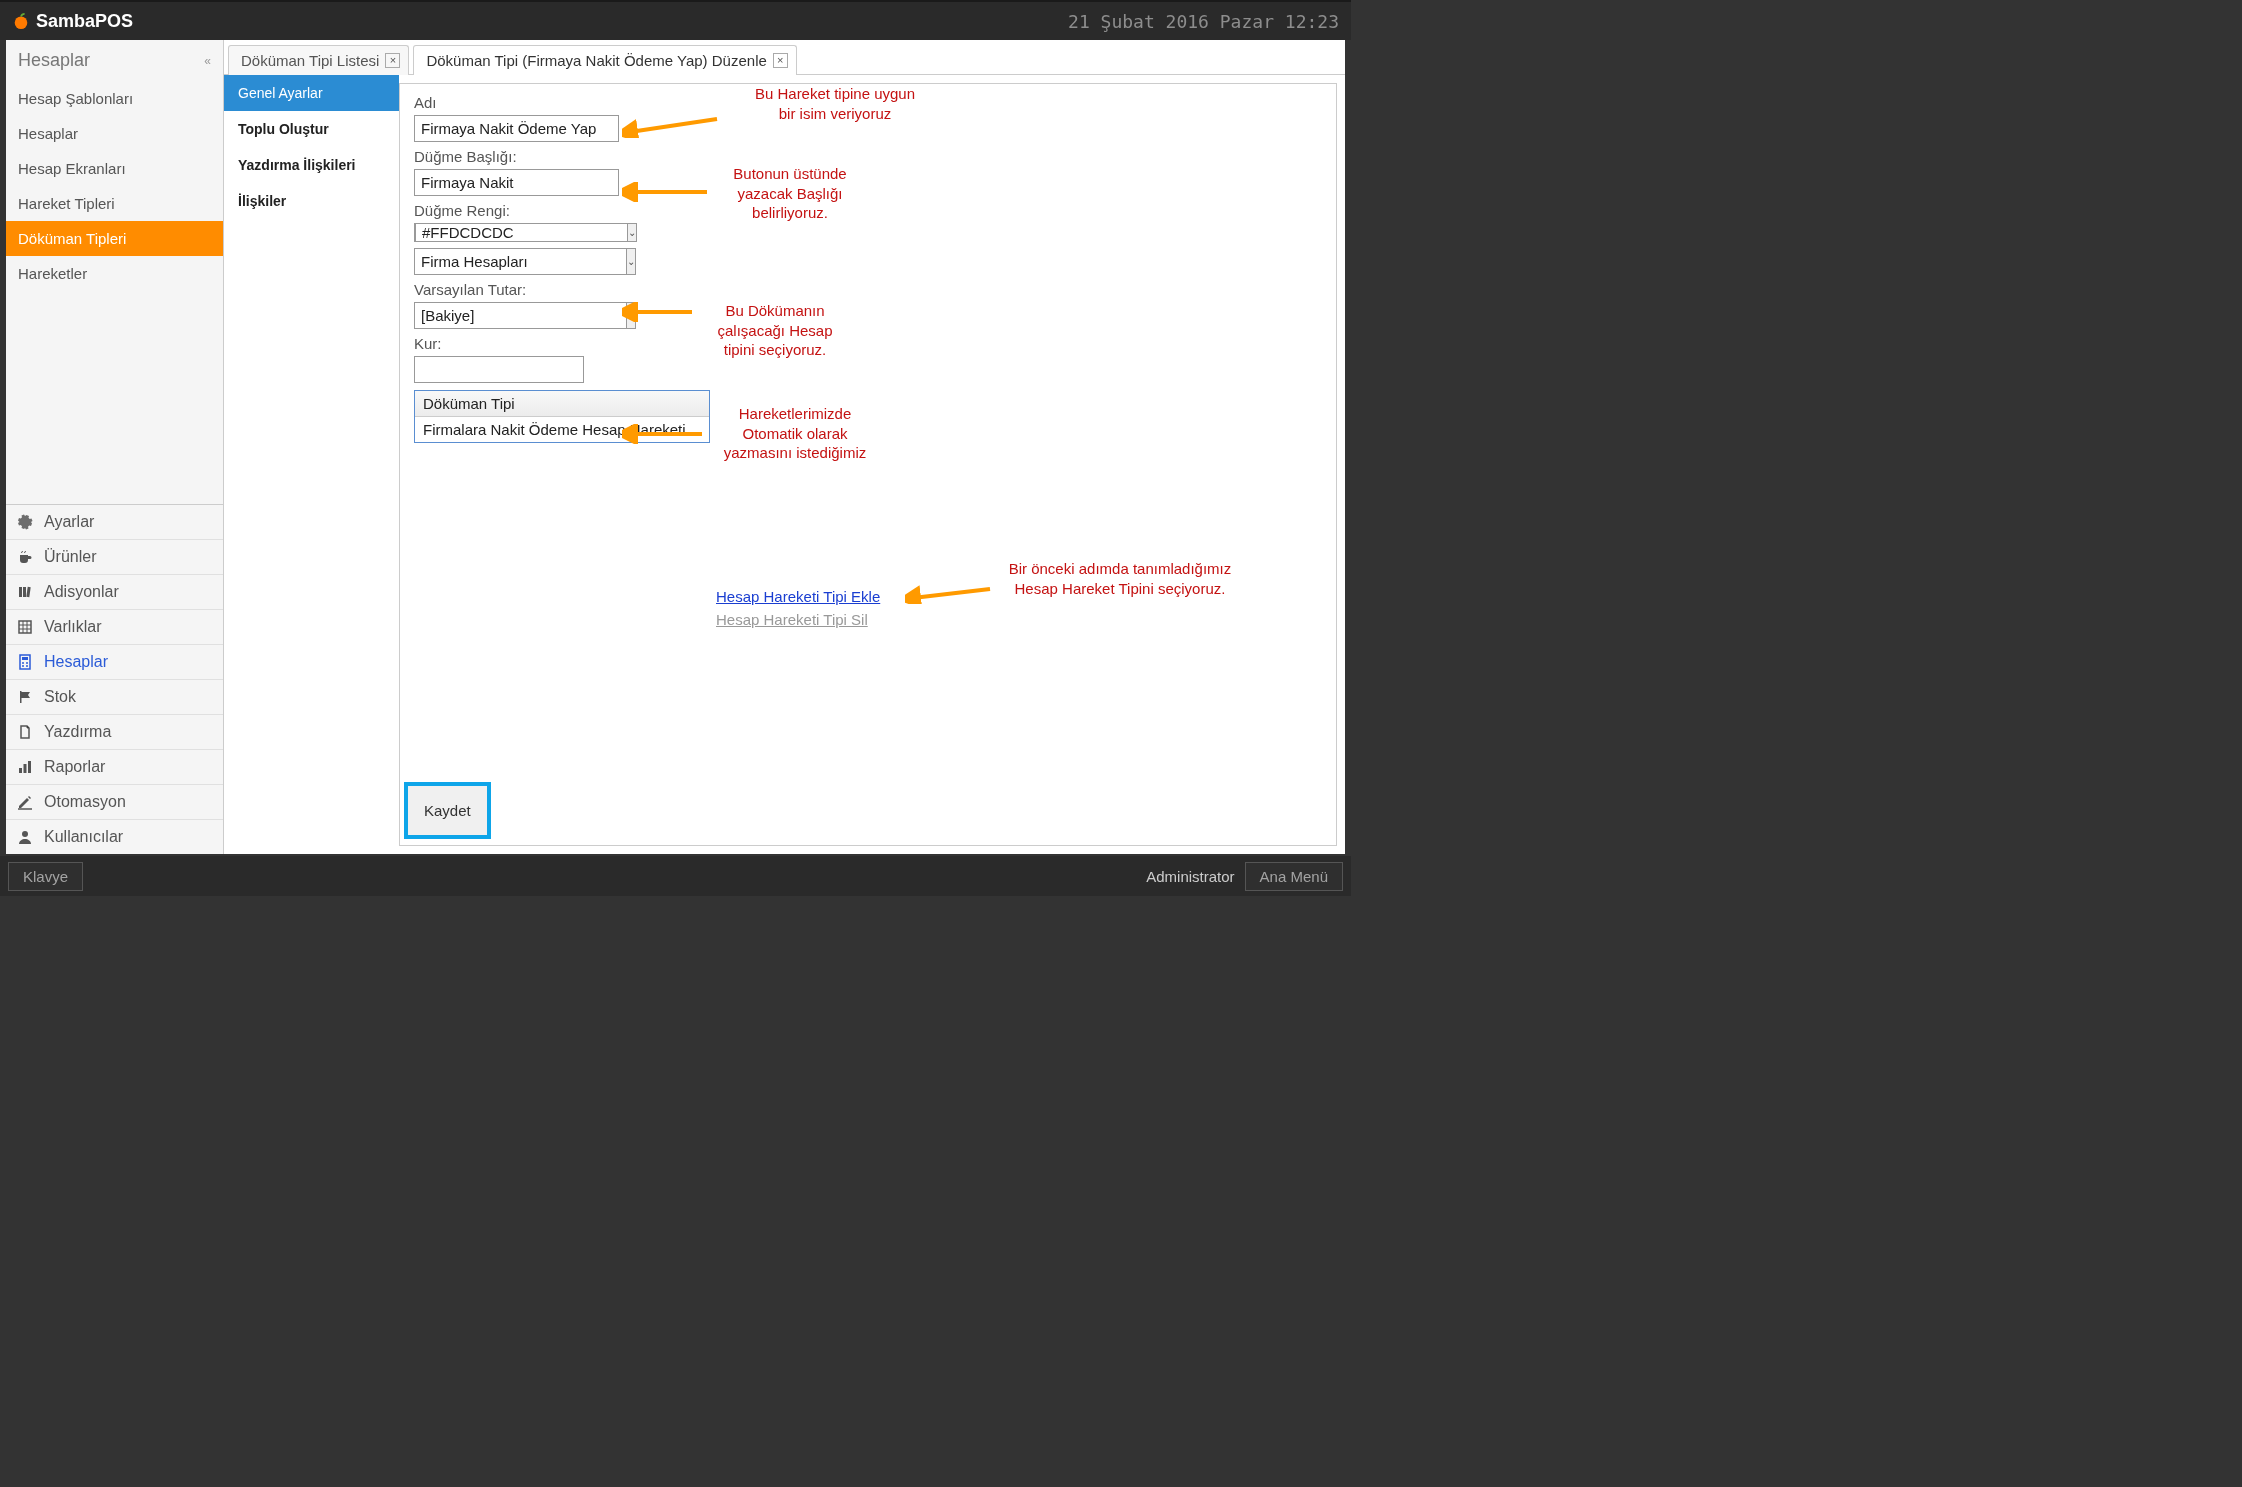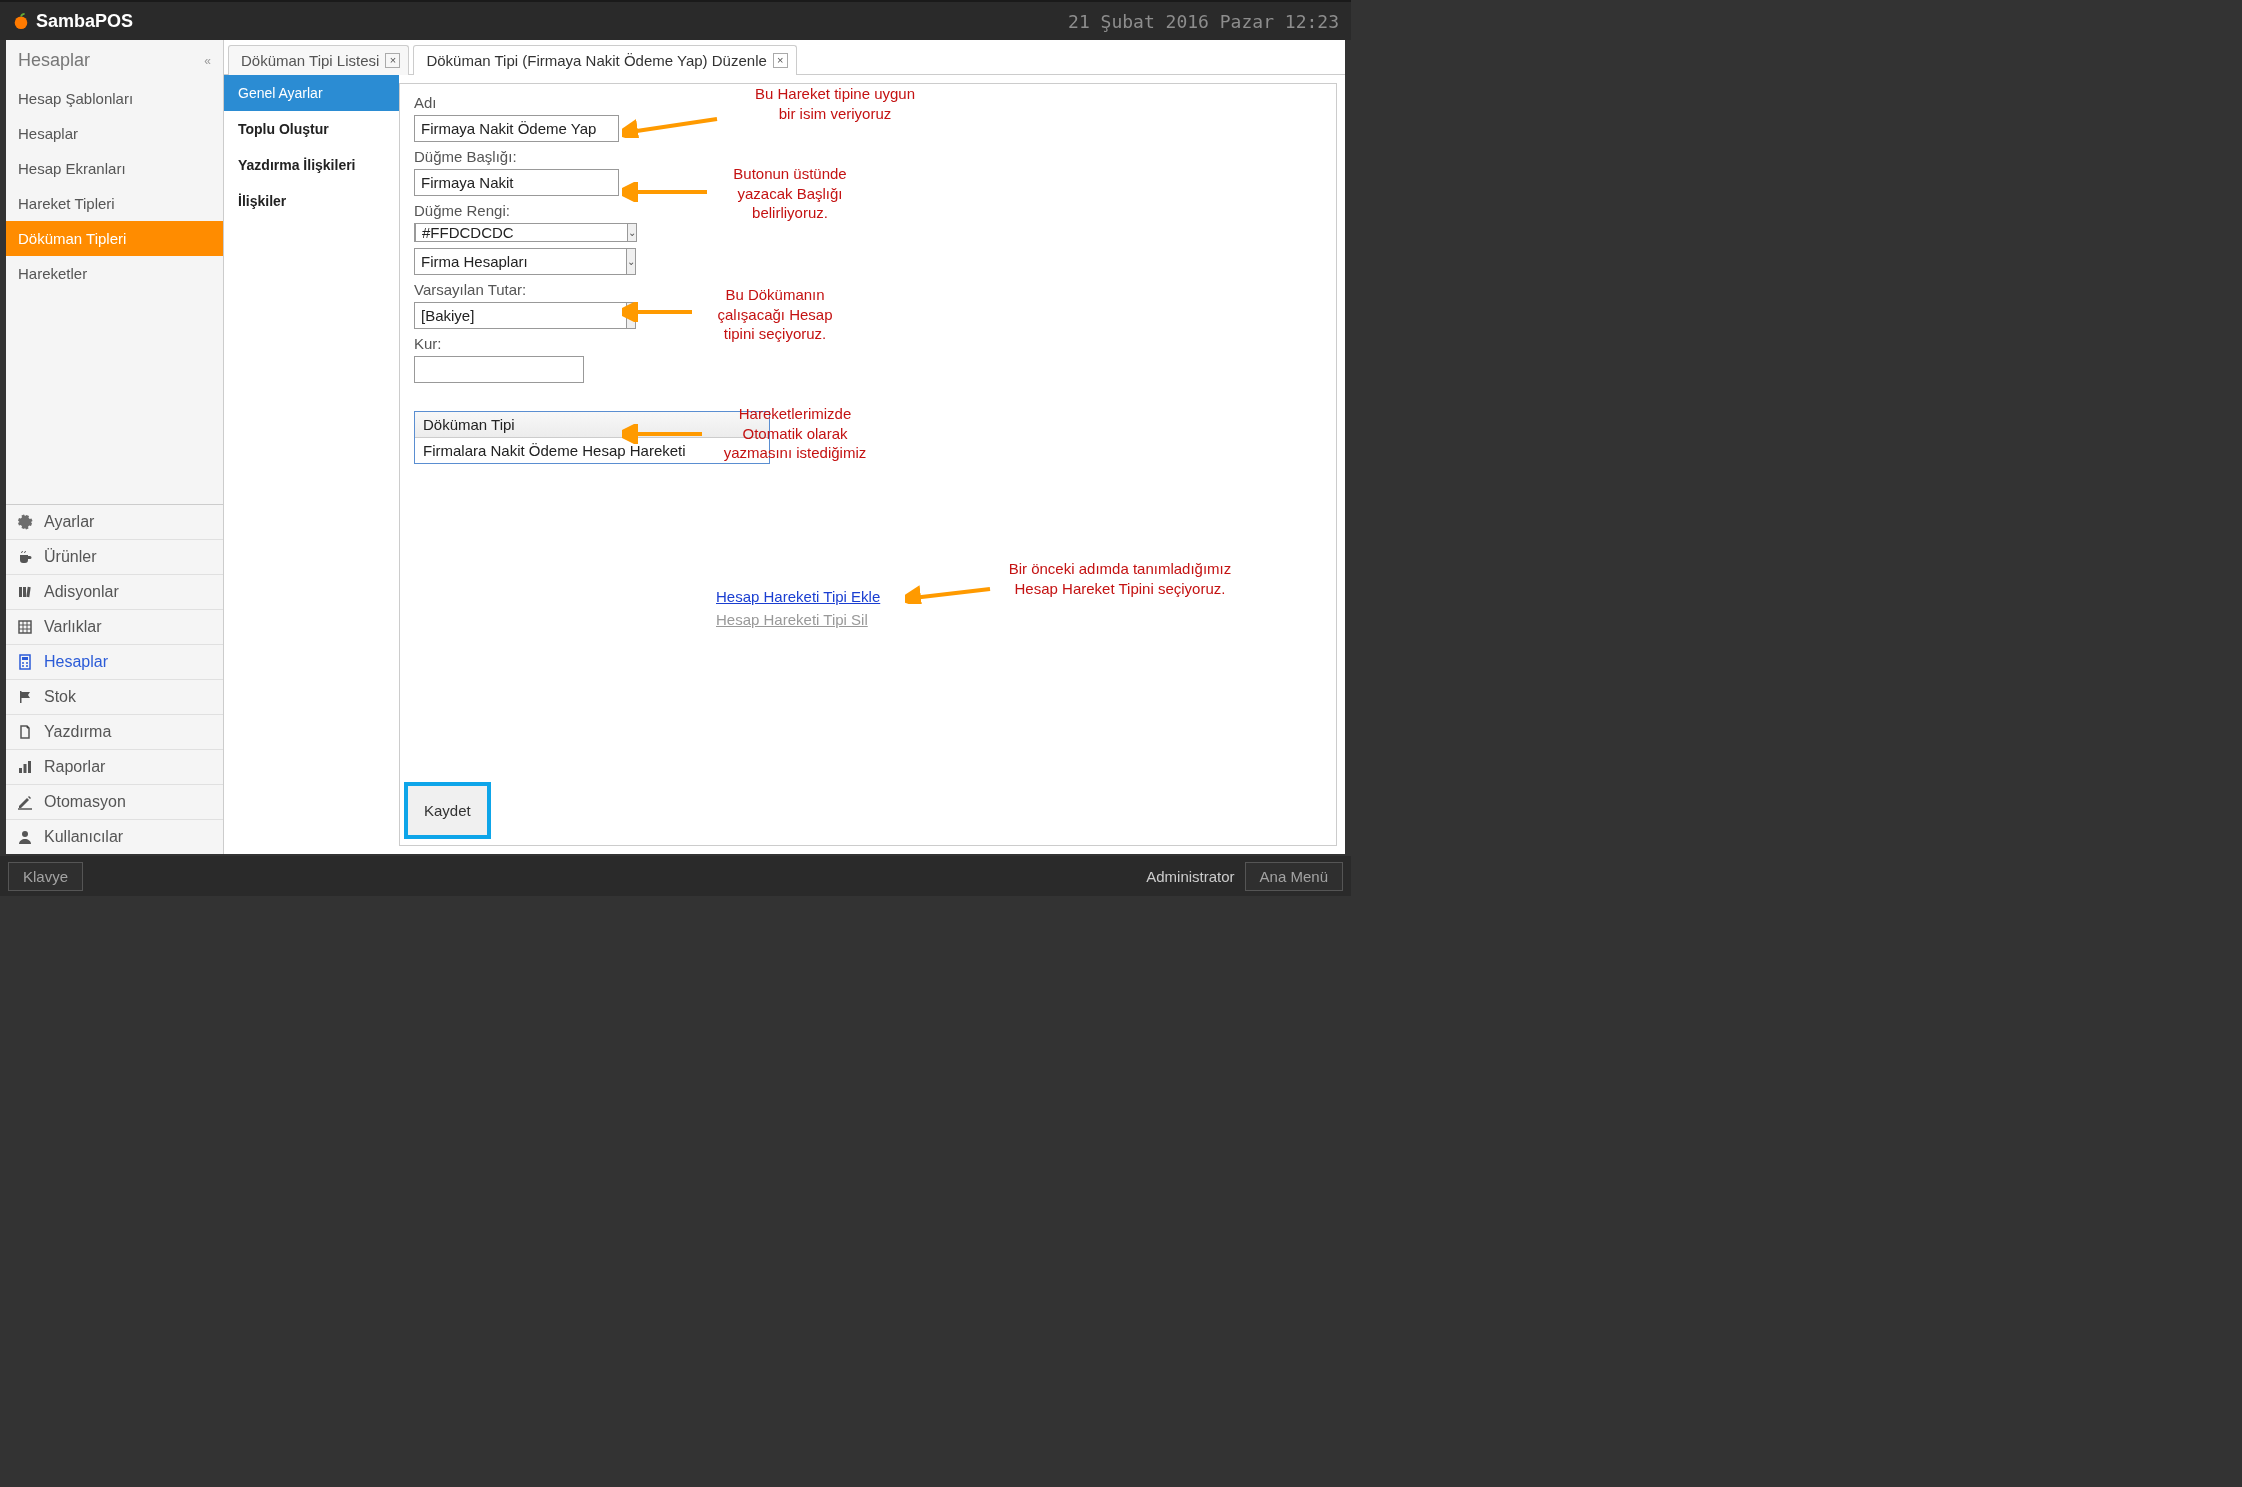--- a/index.html
+++ b/index.html
@@ -53,21 +53,21 @@
   .form-label { font-size: 15px; color: #555; margin-bottom: 4px; display: block; }
   .text-input { border: 1px solid #999; padding: 4px 6px; font-size: 15px; width: 205px; background: #fff; color: #222; }
   .combo-wrap { display: flex; width: 205px; }
   .combo-input { border: 1px solid #999; padding: 4px 6px; font-size: 15px; flex: 1; background: #fff; color: #222; }
   .combo-btn { width: 22px; border: 1px solid #999; border-left: none; background: #f0f0f0; display: flex; align-items: center; justify-content: center; cursor: pointer; font-size: 10px; color: #555; }
   .color-input-wrap { display: flex; width: 205px; align-items: stretch; }
   .color-swatch { width: 20px; border: 1px solid #999; border-right: none; background: #dcdcdc; }
   .color-text { border: 1px solid #999; padding: 0 6px; font-size: 15px; flex: 1; background: #fff; color: #222; }
   .color-btn { width: 22px; border: 1px solid #999; border-left: none; background: #f0f0f0; display: flex; align-items: center; justify-content: center; cursor: pointer; font-size: 10px; color: #555; }
 
-  .list-box { border: 1px solid #5a8ed1; width: 356px; margin-top: 28px; }
+  .list-box { border: 1px solid #5a8ed1; width: 296px; margin-top: 7px; }
   .list-header { background: linear-gradient(#f8f8f8, #ececec); border-bottom: 1px solid #ccc; padding: 4px 8px; font-size: 15px; color: #222; }
   .list-row { padding: 4px 8px; font-size: 15px; color: #222; }
 
   .action-links { position: absolute; left: 316px; top: 504px; display: flex; flex-direction: column; gap: 6px; }
   .action-link { color: #1a3ed1; text-decoration: underline; cursor: pointer; font-size: 15px; }
   .action-link.disabled { color: #999; }
 
   .save-btn-wrap { position: absolute; left: 4px; bottom: 6px; }
   .save-btn { border: 4px solid #0ea5e9; background: #f0f0f0; padding: 16px 16px; font-size: 15px; color: #333; cursor: pointer; }
 
@@ -299,21 +299,21 @@
               <line x1="95" y1="5" x2="8" y2="18" stroke="#ff9a00" stroke-width="4" marker-end="url(#ah1)"></line>
             </svg>
 
           <div class="annotation" style="left:320px; top:80px; width:140px">
             <span>Butonun üstünde</span><br><span>yazacak Başlığı</span><br><span>belirliyoruz.</span>
           </div>
           <svg class="arrow" style="left:222px; top:98px" width="90" height="20">
               <line x1="85" y1="10" x2="8" y2="10" stroke="#ff9a00" stroke-width="4" marker-end="url(#ah1)"></line>
             </svg>
 
-          <div class="annotation" style="left:300px; top:201px; width:150px">
+          <div class="annotation" style="left:300px; top:217px; width:150px">
             <span>Bu Dökümanın</span><br><span>çalışacağı Hesap</span><br><span>tipini seçiyoruz.</span>
           </div>
           <svg class="arrow" style="left:222px; top:218px" width="75" height="20">
               <line x1="70" y1="10" x2="8" y2="10" stroke="#ff9a00" stroke-width="4" marker-end="url(#ah1)"></line>
             </svg>
 
           <div class="annotation" style="left:310px; top:320px; width:170px">
             <span>Hareketlerimizde</span><br><span>Otomatik olarak</span><br><span>yazmasını istediğimiz</span>
           </div>
           <svg class="arrow" style="left:222px; top:340px" width="85" height="20">

